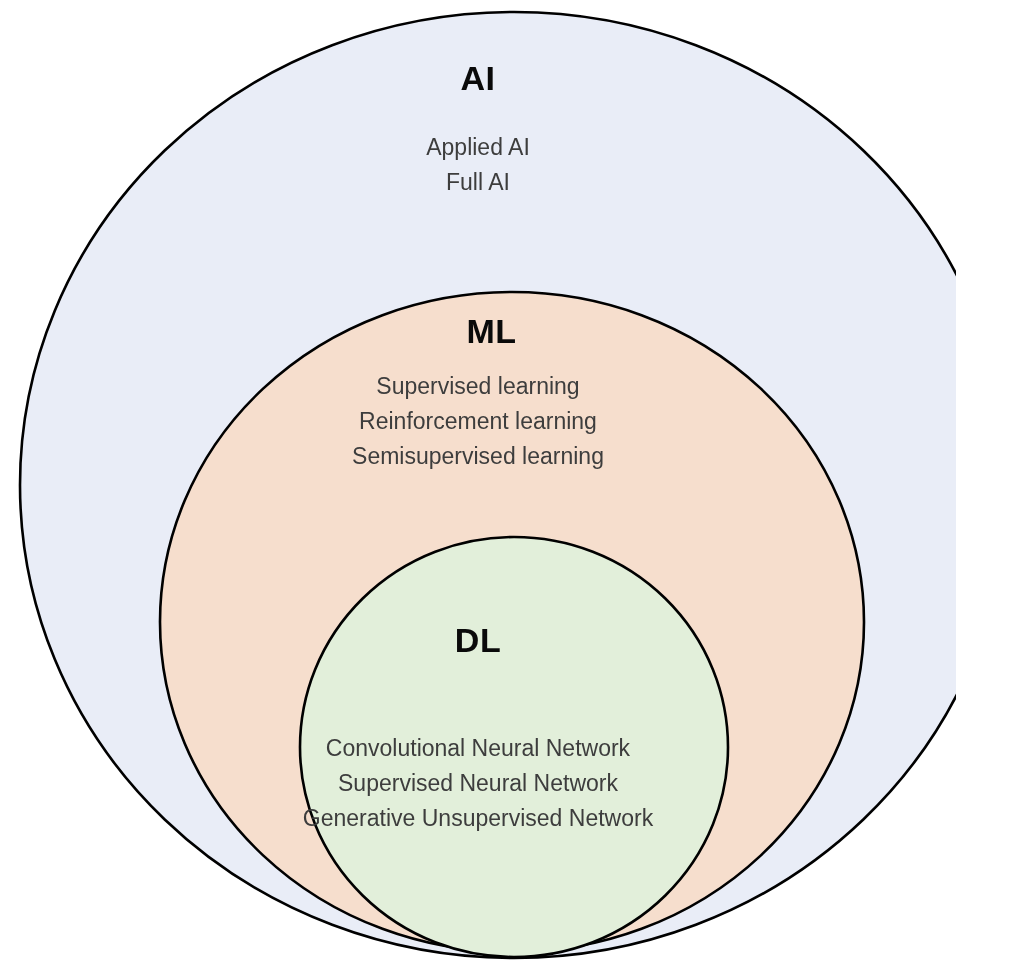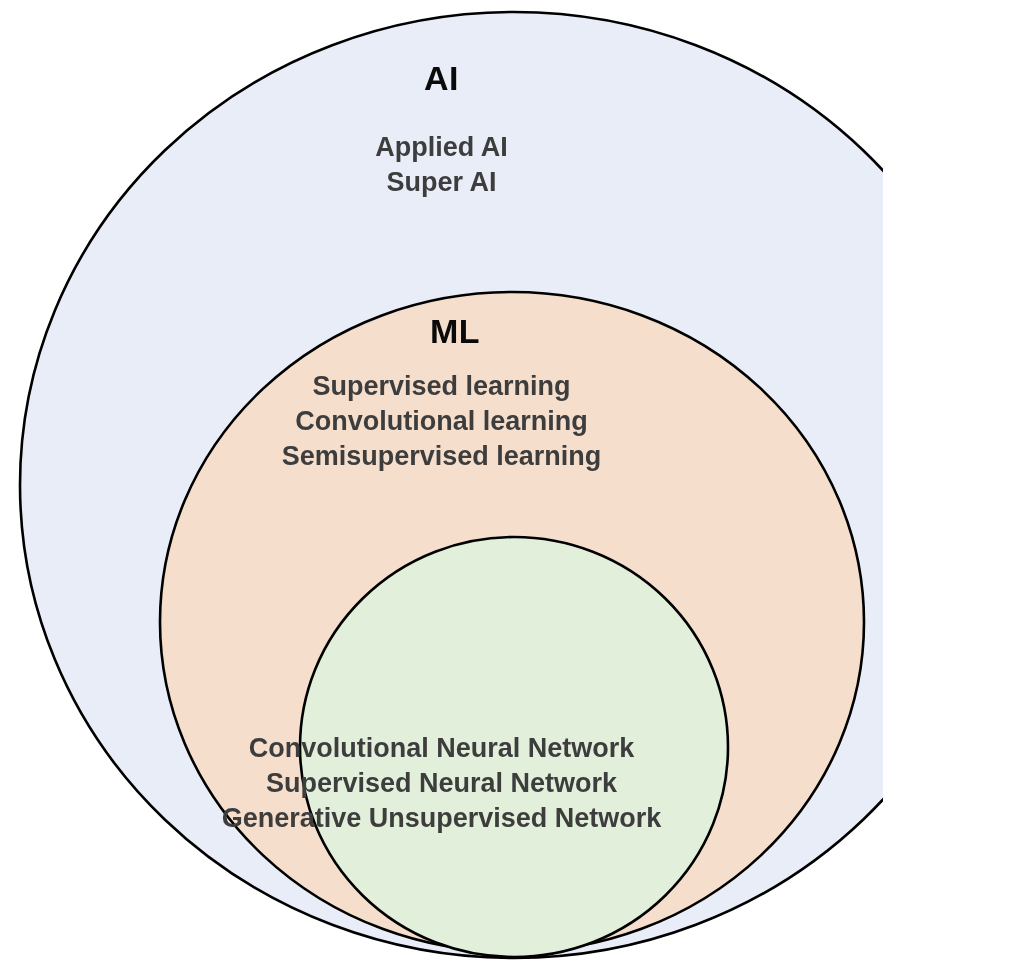--- a/index.html
+++ b/index.html
@@ -2,21 +2,21 @@
 <html><head>
 <meta charset="utf-8">
 <style>
   html, body {
     margin: 0;
     padding: 0;
     background: #ffffff;
   }
   .stage {
     position: relative;
-    width: 883px;
+    width: 956px;
     height: 966px;
     background: #ffffff;
     overflow: hidden;
     font-family: "Liberation Sans", "DejaVu Sans", sans-serif;
   }
   .stage svg {
     position: absolute;
     top: 0;
     left: 0;
   }
@@ -31,23 +31,23 @@
     text-align: center;
     color: #3d3d3d;
   }
   .set-label {
     font-size: 34px;
     font-weight: bold;
     color: #0a0a0a;
     letter-spacing: 0.5px;
   }
   .set-items {
-    font-size: 27px;
+    font-size: 23px;
     line-height: 35px;
-    font-weight: 700;
+    font-weight: 400;
   }
   
   .ai-label    { top: 59px;  }
   .ai-items    { top: 130px; }
   .ml-label    { top: 312px; margin-left: 27px; }
   .ml-items    { top: 369px; }
   .dl-label    { top: 621px; }
   .dl-items    { top: 731px; }
 </style>
 </head>
@@ -57,29 +57,30 @@
 
   <svg width="1024" height="966" viewBox="0 0 1024 966">
     <ellipse cx="514" cy="485" rx="494" ry="473" fill="#e9edf7"></ellipse>
     <ellipse cx="512" cy="622" rx="352" ry="330" fill="#f6decd"></ellipse>
     <ellipse cx="514" cy="747" rx="214" ry="210" fill="#e2efda"></ellipse>
   </svg>
 
   <div class="txt set-label ai-label">AI</div>
   <div class="txt set-items ai-items">
     <div>Applied AI</div>
-    <div>Super AI</div>
+    <div>Full AI</div>
   </div>
 
   <div class="txt set-label ml-label">ML</div>
   <div class="txt set-items ml-items">
     <div>Supervised learning</div>
-    <div>Convolutional learning</div>
+    <div>Reinforcement learning</div>
     <div>Semisupervised learning</div>
   </div>
 
+  <div class="txt set-label dl-label">DL</div>
   <div class="txt set-items dl-items">
     <div>Convolutional Neural Network</div>
     <div>Supervised Neural Network</div>
     <div>Generative Unsupervised Network</div>
   </div>
 
 </div>
 
 </body></html>

